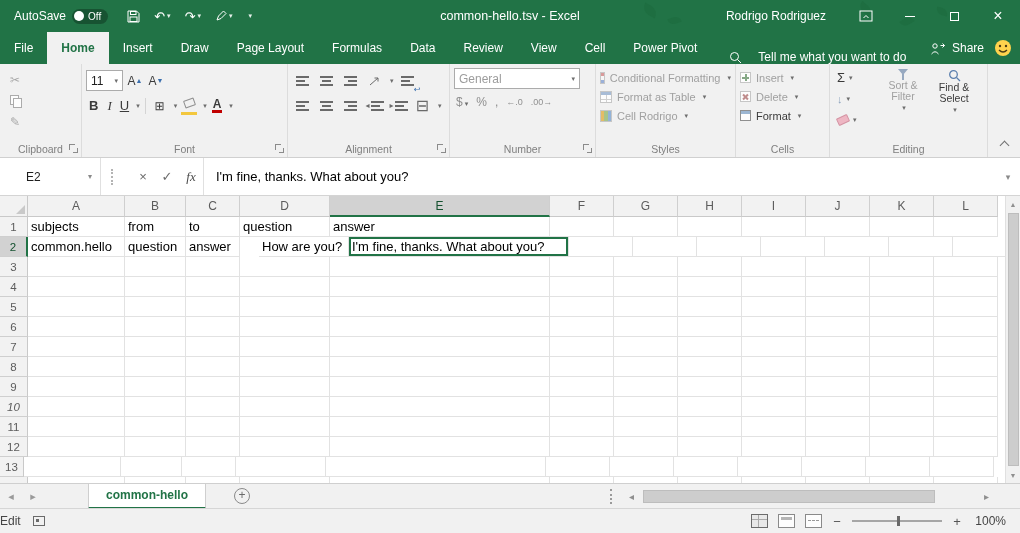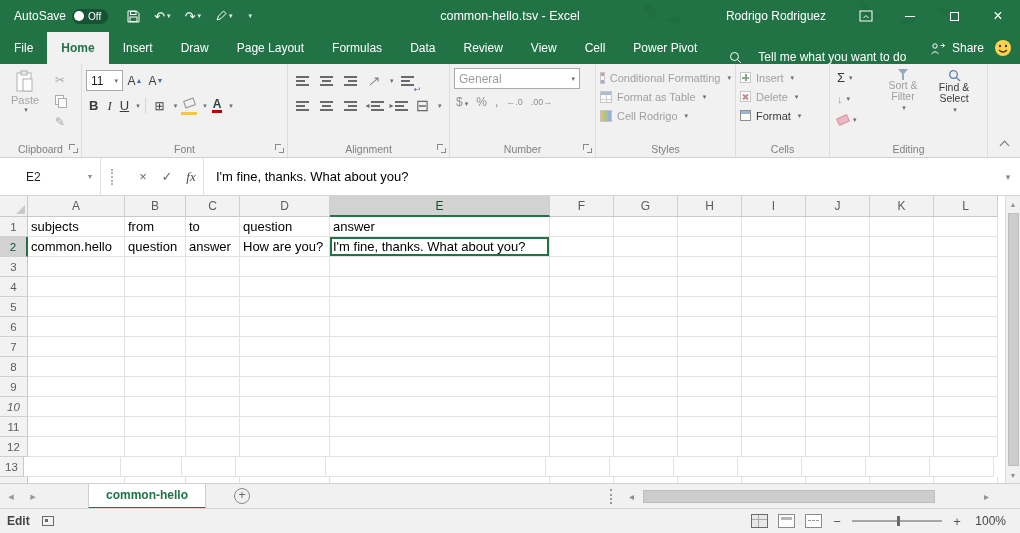--- a/index.html
+++ b/index.html
@@ -150,21 +150,21 @@
   .sheettab { margin-left:44px; height:25px; background:#fff; border-left:1px solid #cfcfcf; border-right:1px solid #cfcfcf; border-bottom:2px solid #217346; display:flex; align-items:center; padding:0 17px; font-size:12px; font-weight:700; color:#217346; }
   .addsheet { width:16px; height:16px; border:1px solid #8a8a8a; border-radius:50%; color:#6a6a6a; font-size:12px; line-height:13px; text-align:center; margin-left:28px; }
   .sb-dots { position:absolute; left:610px; top:5px; height:15px; border-left:2px dotted #9a9a9a; }
   .hscroll { position:absolute; left:624px; right:26px; top:4px; height:17px; display:flex; align-items:center; }
   .hs-arrow { width:15px; text-align:center; color:#8f8f8f; font-size:10px; }
   .hs-track { flex:1; height:13px; position:relative; }
   .hs-thumb { position:absolute; left:4px; top:0; height:13px; width:86%; background:#cdcdcd; border:1px solid #bdbdbd; }
 
   
   .statusbar { position:absolute; top:508px; left:0; width:1020px; height:25px; background:#f1f1f1; border-top:1px solid #d6d6d6; display:flex; align-items:center; font-size:12px; color:#444; }
-  .sb-mode { margin-left:7px;font-weight:bold; }
+  .sb-mode { margin-left:0; }
   .macro { width:12px; height:10px; border:1px solid #6a6a6a; position:relative; display:inline-block; margin-left:12px; }
   .macro::after { content:""; position:absolute; left:2px; top:2px; width:3px; height:3px; background:#6a6a6a; }
   .sb-right { margin-left:auto; display:flex; align-items:center; gap:10px; padding-right:14px; }
   .vi { width:17px; height:14px; border:1px solid #8a8a8a; background:#fdfdfd; display:inline-block; position:relative; }
   .vi.v1 { background-color:#e8e8e8; border-color:#6b6b6b; background-image:linear-gradient(#aaa,#aaa),linear-gradient(#aaa,#aaa); background-size:17px 1px,1px 14px; background-position:0 4px,6px 0; background-repeat:no-repeat; }
   .vi.v2::before { content:""; position:absolute; left:2px; right:2px; top:2px; height:3px; background:#b5b5b5; }
   .vi.v3::before { content:""; position:absolute; left:2px; right:2px; top:5px; border-top:1px dashed #999; }
   .zoom-minus,.zoom-plus { color:#555; font-size:13px; width:10px; text-align:center; }
   .zoom-track { width:90px; height:2px; background:#a6a6a6; position:relative; }
   .zoom-thumb { position:absolute; left:50%; top:-4px; width:3px; height:10px; background:#696969; }
@@ -273,29 +273,20 @@
           <circle cx="12" cy="7" r="1.2" fill="#4b3c14"></circle>
           <path d="M5 11 Q9 15 13 11" stroke="#4b3c14" stroke-width="1.3" fill="none"></path>
         </svg>
     </div>
   </div>
 
   <div class="ribbon">
 
     <div class="rgroup g-clipboard">
       <div class="gbody">
-        <div class="paste-btn dis">
-          <svg width="20" height="24" viewBox="0 0 20 24">
-              <rect x="2" y="3" width="14" height="18" fill="#fdfdfd" stroke="#b0b0b0"></rect>
-              <rect x="6" y="1" width="6" height="4" fill="#e8e8e8" stroke="#b0b0b0"></rect>
-              <rect x="8" y="9" width="9" height="12" fill="#fff" stroke="#b0b0b0"></rect>
-            </svg>
-          <span>Paste</span>
-          <span class="dd">▾</span>
-        </div>
         <div class="minicol">
           <div class="mini">
               <span>✂</span>
             </div>
           <div class="mini">
               <span class="ico-copy"></span>
             </div>
           <div class="mini">
               <span>✎</span>
             </div>
@@ -532,21 +523,21 @@
           <div class="cell" style="width: 64px;"></div>
           <div class="cell" style="width: 64px;"></div>
           <div class="cell" style="width: 64px;"></div>
           <div class="cell" style="width: 64px;"></div>
         </div>
         <div class="grow">
           <div class="rh sel" style="width: 28px;">2</div>
           <div class="cell" style="width: 97px;">common.hello</div>
           <div class="cell" style="width: 61px;">question</div>
           <div class="cell" style="width: 54px;">answer</div>
-          <div class="cell" style="width: 90px;">How are you?</div>
+          <div class="cell" style="width: 90px; margin-left: 19px;">How are you?</div>
           <div class="cell active" style="width: 220px;">I'm fine, thanks. What about you?</div>
           <div class="cell" style="width: 64px;"></div>
           <div class="cell" style="width: 64px;"></div>
           <div class="cell" style="width: 64px;"></div>
           <div class="cell" style="width: 64px;"></div>
           <div class="cell" style="width: 64px;"></div>
           <div class="cell" style="width: 64px;"></div>
           <div class="cell" style="width: 64px;"></div>
         </div>
         <div class="grow">

